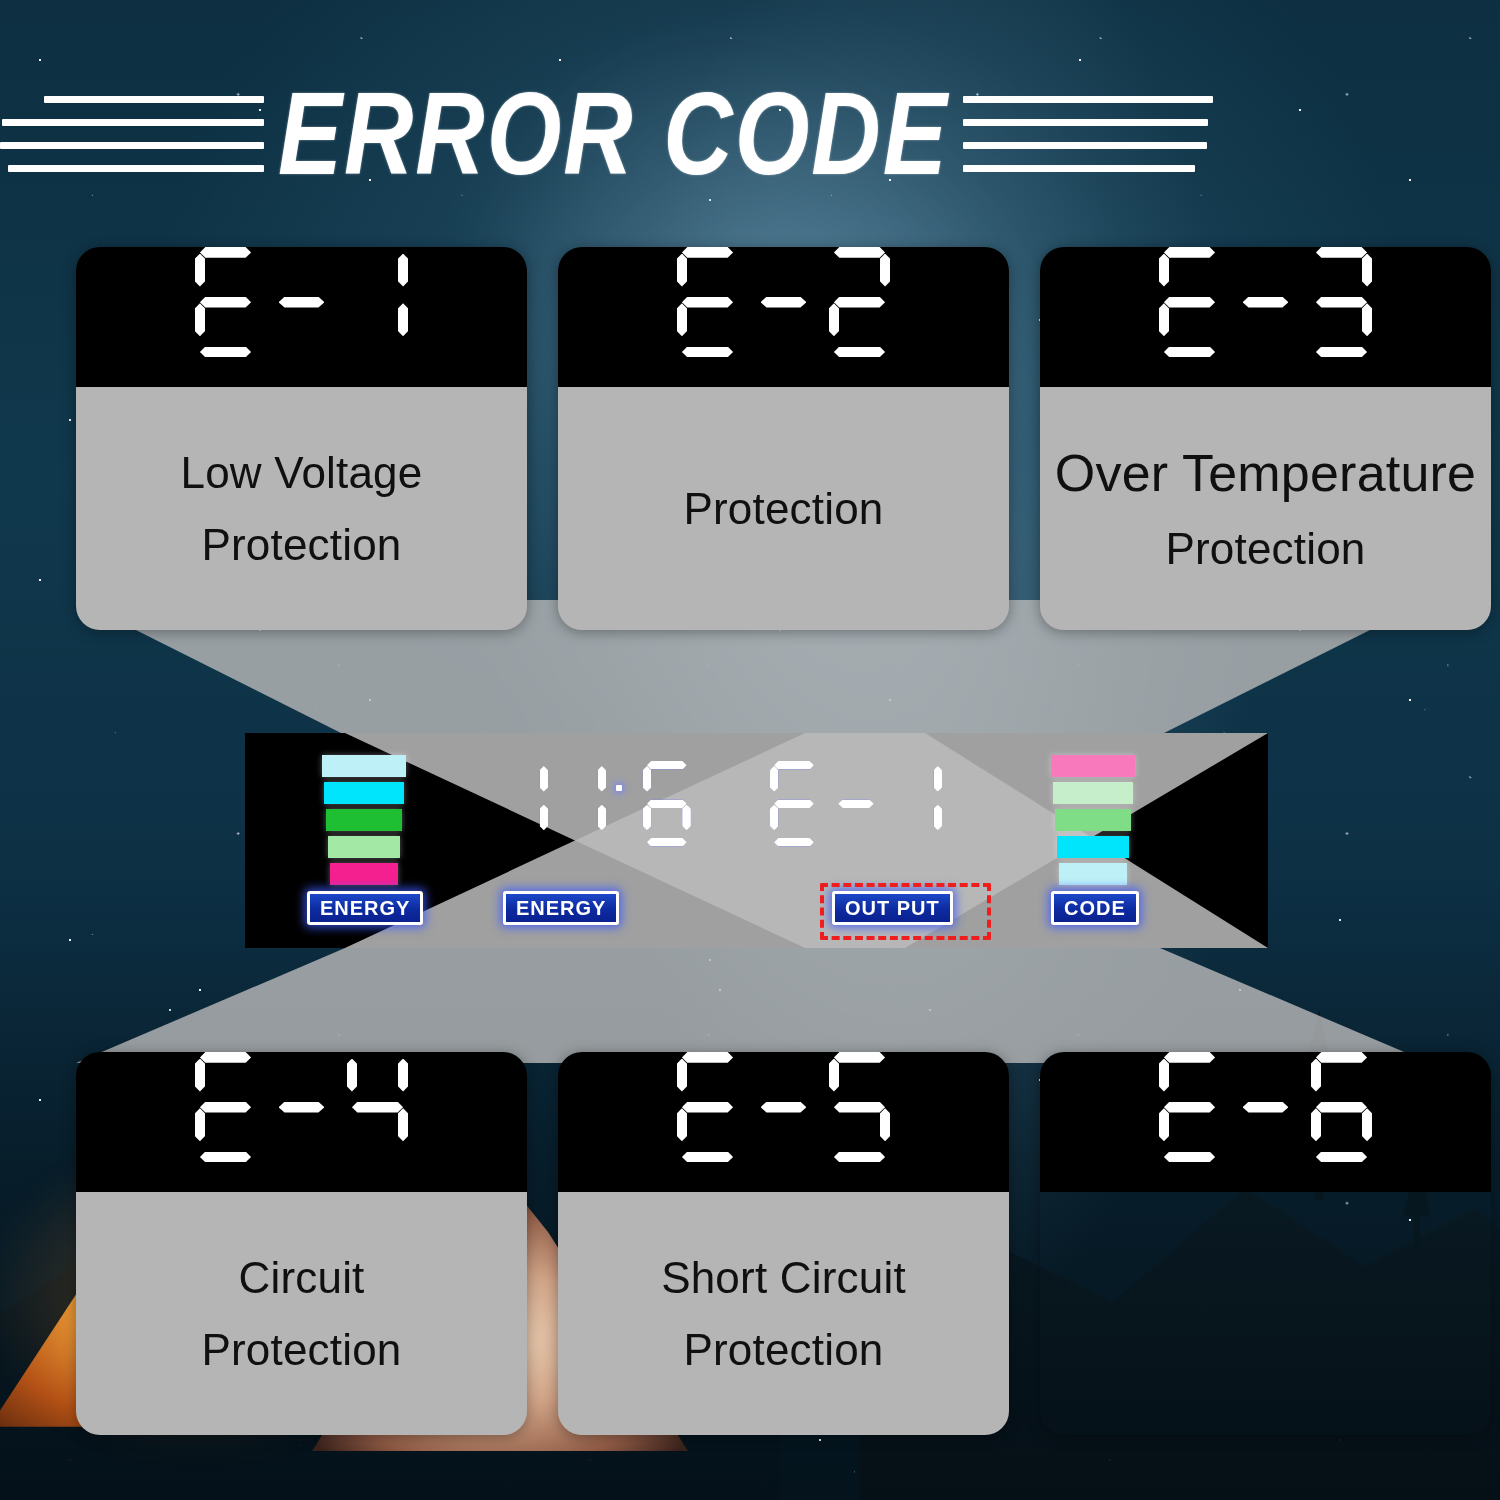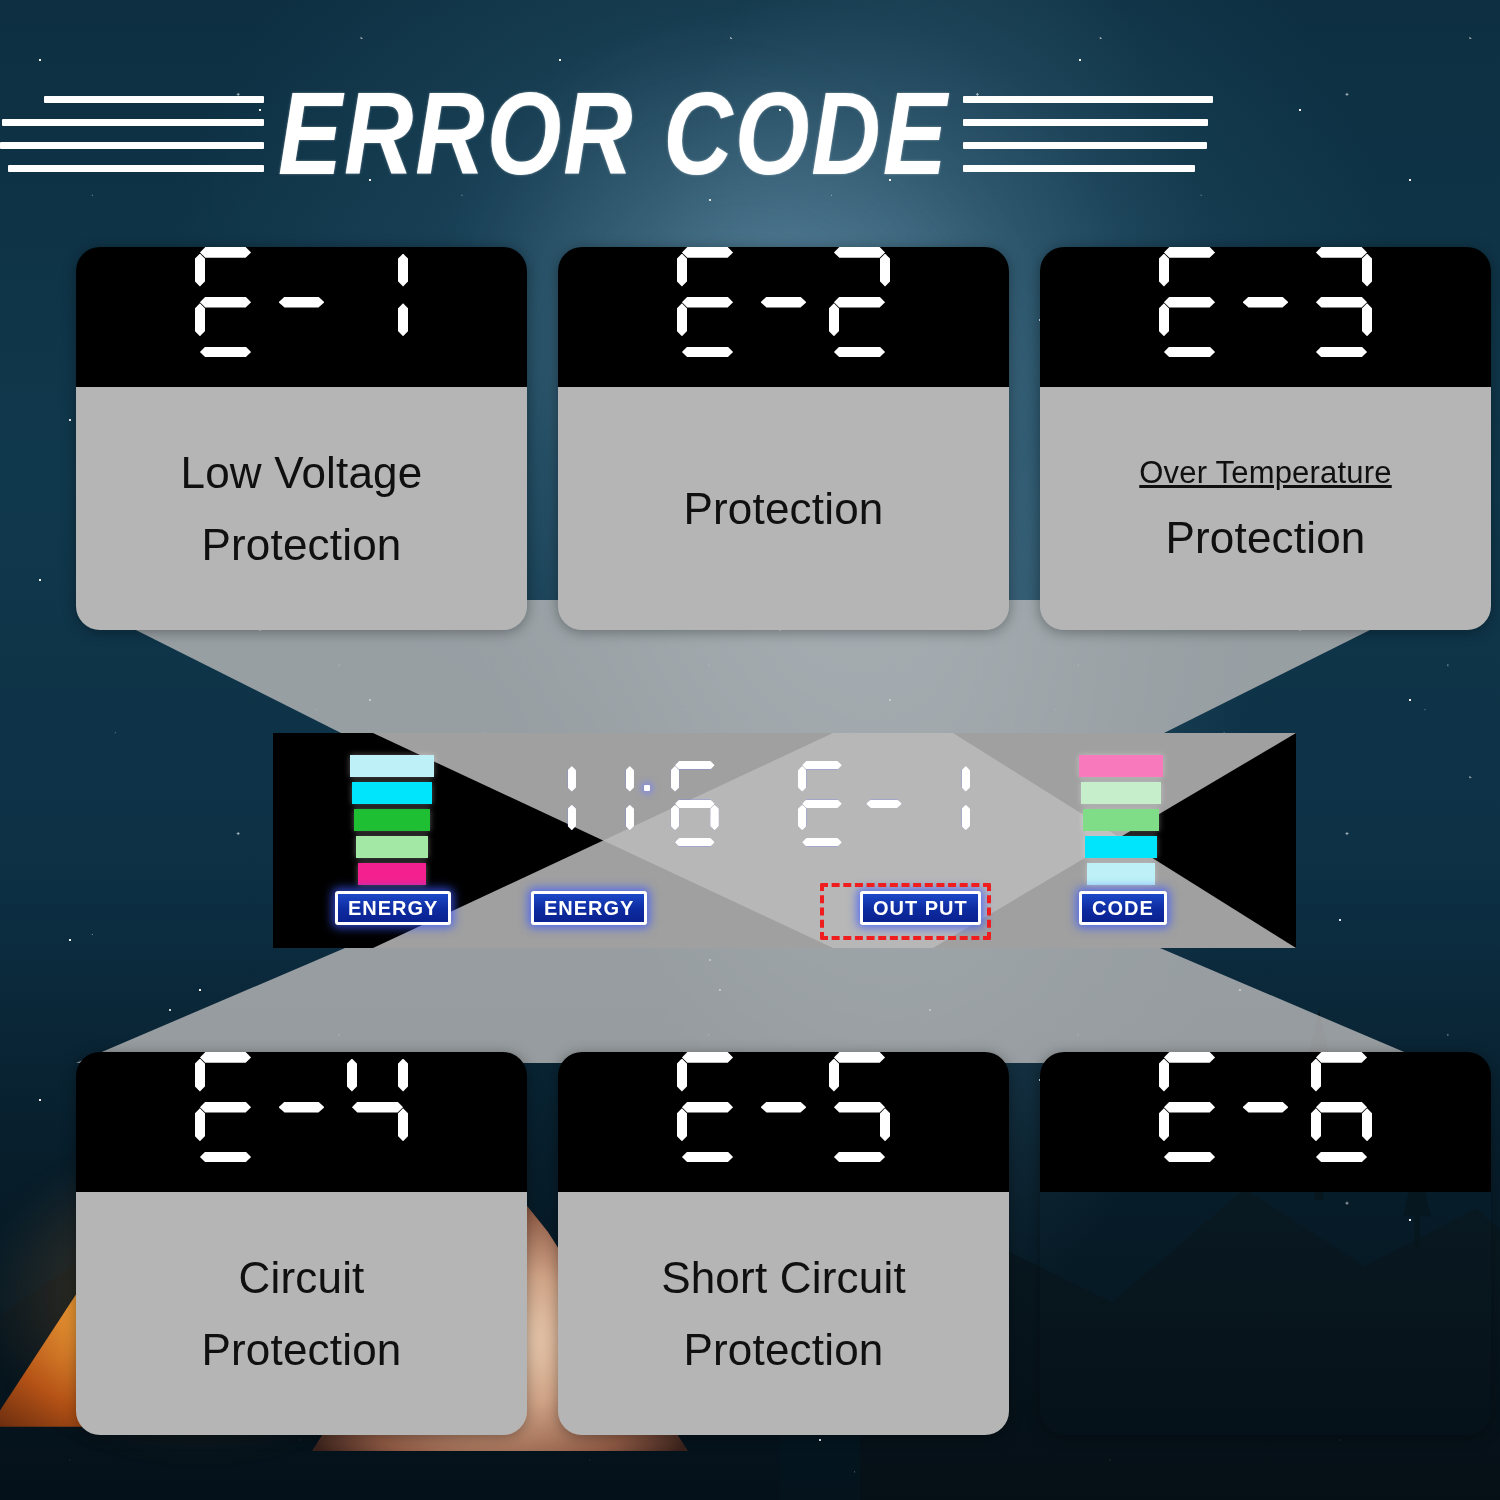--- a/index.html
+++ b/index.html
@@ -133,35 +133,35 @@
     align-items:center; justify-content:center; gap:0px;
   }
   .card .body{
     height:243px; background:#b5b5b5; color:#101010;
     display:flex; flex-direction:column; align-items:center; justify-content:center;
     gap:28px; padding:0 6px;
   }
   .card .body .l1, .card .body .l2{
     font-size:44px; line-height:1; white-space:nowrap; letter-spacing:.2px;
   }
-  .card.wide .body .l1{ font-size:31px;text-decoration:underline; }
+  .card.wide .body .l1{ font-size:52px; }
 
   
   .seg{ position:relative; display:inline-block; }
   .seg i{ position:absolute; background:#ffffff; display:block; }
   .seg.glow i{ background:#ffffff; box-shadow:0 0 7px 2px rgba(120,130,255,.85); }
   .dash{ display:inline-block; background:#ffffff; }
   .dash.glow{ box-shadow:0 0 7px 2px rgba(120,130,255,.85); }
   .dot{ display:inline-block; background:#ffffff; border-radius:1px; }
   .dot.glow{ box-shadow:0 0 7px 2px rgba(120,130,255,.85); }
 
   
   #lcd{
     position:absolute; z-index:5; left:245px; top:733px; width:1023px; height:215px;
-    background:#000000; overflow:hidden;margin-left:28px;
+    background:#000000; overflow:hidden;
   }
   #lcd .xbeam{ position:absolute; background:rgba(186,186,186,.86); }
   .lcd-inner{ position:absolute; inset:0; z-index:3; }
   .bargraph{ position:absolute; width:85px; }
   .bargraph .bar{ height:22px; margin-bottom:5px; box-shadow:0 0 6px rgba(255,255,255,.35); }
   .badge{
     position:absolute; height:34px; padding:0 10px;
     display:flex; align-items:center; justify-content:center;
     background:linear-gradient(180deg,#1c48c8 0%,#0d2ba0 55%,#0a2190 100%);
     border:3px solid #ffffff; border-radius:3px;

